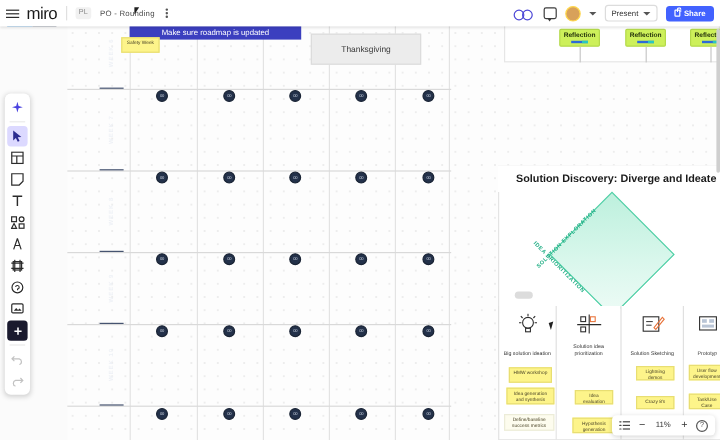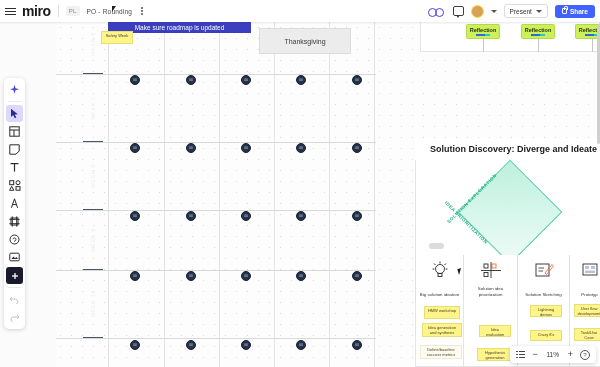--- a/index.html
+++ b/index.html
@@ -23,21 +23,21 @@
   .topbar {
     position: absolute; top: 0; left: 0; width: 600px; height: 22px;
     background: #ffffff; z-index: 40;
     display: flex; align-items: center;
     box-shadow: 0 1px 2px rgba(0,0,0,.10);
   }
   .hamburger { width: 20px; height: 22px; display:flex; align-items:center; justify-content:center; cursor:pointer;}
   .hamburger span { display:block; width: 11px; height: 7px;
     border-top: 1.3px solid #2a2a2a; border-bottom: 1.3px solid #2a2a2a; position: relative;}
   .hamburger span:after{content:"";position:absolute;top:2.2px;left:0;width:11px;height:1.3px;background:#2a2a2a;}
-  .logo { font-size: 14px; font-weight: 700; letter-spacing: -0.4px; color: #1a1a1a; margin-left: 2px; }
+  .logo { font-size: 14px; font-weight: 400; letter-spacing: -0.4px; color: #1a1a1a; margin-left: 2px; }
   .vsep { width:1px; height:12px; background:#e0e0e0; margin: 0 7px; }
   .breadcrumb-chip {
     font-size: 6px; color: #8a8a8a; background:#f1f1f1; border-radius:2px;
     padding: 2px 3px; letter-spacing:.2px;
   }
   .breadcrumb-title { font-size: 6.5px; color: #4a4a4a; margin-left: 7px; letter-spacing:.2px; }
   .kebab { margin-left: 9px; display:flex; flex-direction:column; gap:1.4px; cursor:pointer;}
   .kebab i { width:1.8px; height:1.8px; border-radius:50%; background:#555; display:block;}
 
   .top-right { margin-left:auto; display:flex; align-items:center; gap:7px; padding-right:5px; }

